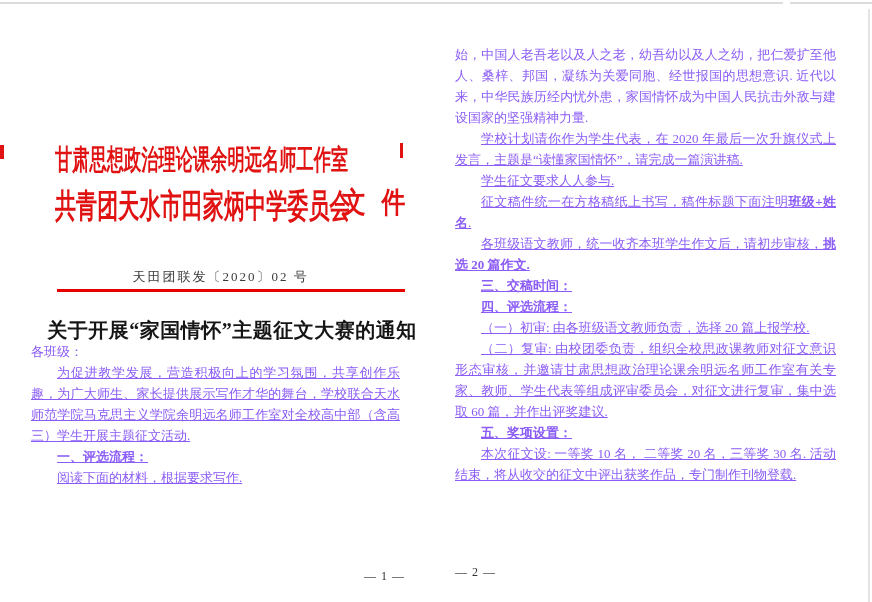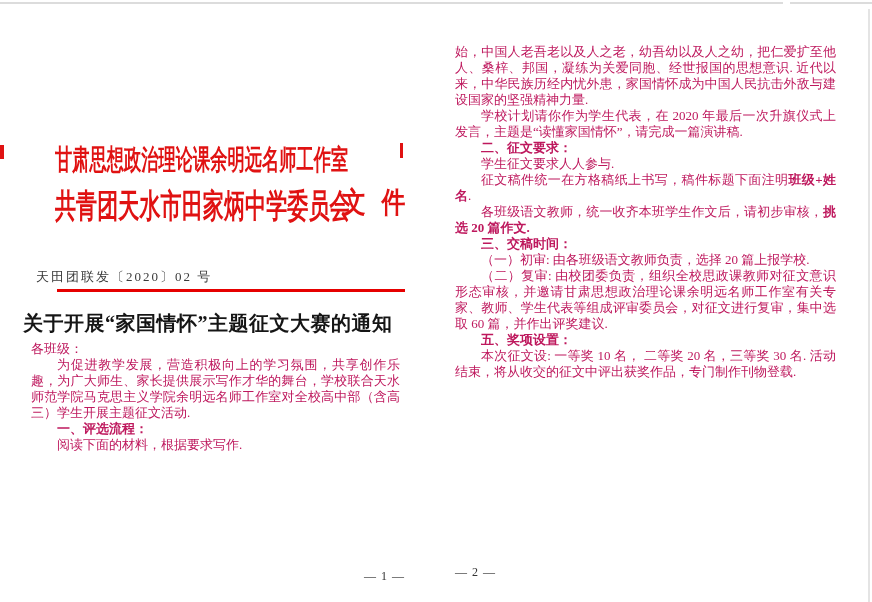--- a/index.html
+++ b/index.html
@@ -26,38 +26,38 @@
   .org-line2 {
     font-size:33px; font-weight:700; color:#e01212; white-space:nowrap;
     transform:scaleX(0.64); transform-origin:0 0; line-height:1.2; margin-top:10px;
   }
   .doc-type {
     position:absolute; left:342px; top:183px; font-size:29px; font-weight:700;
     color:#e01212; letter-spacing:6px; white-space:nowrap;
     transform:scaleX(0.82); transform-origin:0 0;
   }
   .doc-number {
-    position:absolute; left:36px; top:268px; width:369px; 
+    position:absolute; left:36px; top:268px; width:369px; text-align:center;
     font-size:13px; color:#3a3a3a; letter-spacing:2px;
   }
   .red-rule { position:absolute; left:57px; top:289px; width:348px; height:3px; background:#e60000; }
 
   .doc-title {
-    position:absolute; left:18px; top:305px; width:404px; margin:5px; text-align:left;
+    position:absolute; left:18px; top:305px; width:404px; margin:12px; text-align:center;
     font-size:20px; font-weight:700; color:#151515; letter-spacing:0.5px;
   }
 
   .page-body { position:absolute; }
   .page-body.left-body  { left:31px;  top:341px; width:369px; }
   .page-body.right-body { left:455px; top:44px;  width:381px; }
   .para {
-    margin:0; font-size:13px; line-height:16px; text-align:justify;
-    color:#be185d; word-break:break-all;
+    margin:0; font-size:13px; line-height:21px; text-align:justify;
+    color:#8b5cf6; word-break:break-all;
   }
-  .para.indent { text-indent:2em; }
+  .para.indent { text-indent:2em;text-decoration:underline; }
   .bold { font-weight:700; }
 
   .page-num { position:absolute; font-size:12px; color:#333; letter-spacing:1px; }
   .page-num.p1 { left:320px; top:569px; width:85px; text-align:right; }
   .page-num.p2 { left:455px; top:565px; text-align:left; }
 </style>
 </head>
 <body>
 
 <div class="screen">
@@ -84,25 +84,25 @@
         <p class="para indent"><span class="bold">一、评选流程：</span></p>
         <p class="para indent"><span>阅读下面的材料，根据要求写作.</span></p>
       </div>
     <div class="page-num p1">— 1 —</div>
   </div>
 
   <div>
     <div class="page-body right-body" id="right-body">
         <p class="para"><span>始，中国人老吾老以及人之老，幼吾幼以及人之幼，把仁爱扩至他人、桑梓、邦国，凝练为关爱同胞、经世报国的思想意识. 近代以来，中华民族历经内忧外患，家国情怀成为中国人民抗击外敌与建设国家的坚强精神力量.</span></p>
         <p class="para indent"><span>学校计划请你作为学生代表，在 2020 年最后一次升旗仪式上发言，主题是“读懂家国情怀”，请完成一篇演讲稿.</span></p>
-        <p class="para indent"><span class="bold">二、征文要求：</span></p>
         <p class="para indent"><span>学生征文要求人人参与.</span></p>
         <p class="para indent"><span>征文稿件统一在方格稿纸上书写，稿件标题下面注明</span><span class="bold">班级+姓名</span><span>.</span></p>
         <p class="para indent"><span>各班级语文教师，统一收齐本班学生作文后，请初步审核，</span><span class="bold">挑选 20 篇作文.</span></p>
         <p class="para indent"><span class="bold">三、交稿时间：</span></p>
+        <p class="para indent"><span class="bold">四、评选流程：</span></p>
         <p class="para indent"><span>（一）初审: 由各班级语文教师负责，选择 20 篇上报学校.</span></p>
         <p class="para indent"><span>（二）复审: 由校团委负责，组织全校思政课教师对征文意识形态审核，并邀请甘肃思想政治理论课余明远名师工作室有关专家、教师、学生代表等组成评审委员会，对征文进行复审，集中选取 60 篇，并作出评奖建议.</span></p>
         <p class="para indent"><span class="bold">五、奖项设置：</span></p>
         <p class="para indent"><span>本次征文设: 一等奖 10 名， 二等奖 20 名，三等奖 30 名. 活动结束，将从收交的征文中评出获奖作品，专门制作刊物登载.</span></p>
       </div>
     <div class="page-num p2">— 2 —</div>
   </div>
 
 </div>
 

